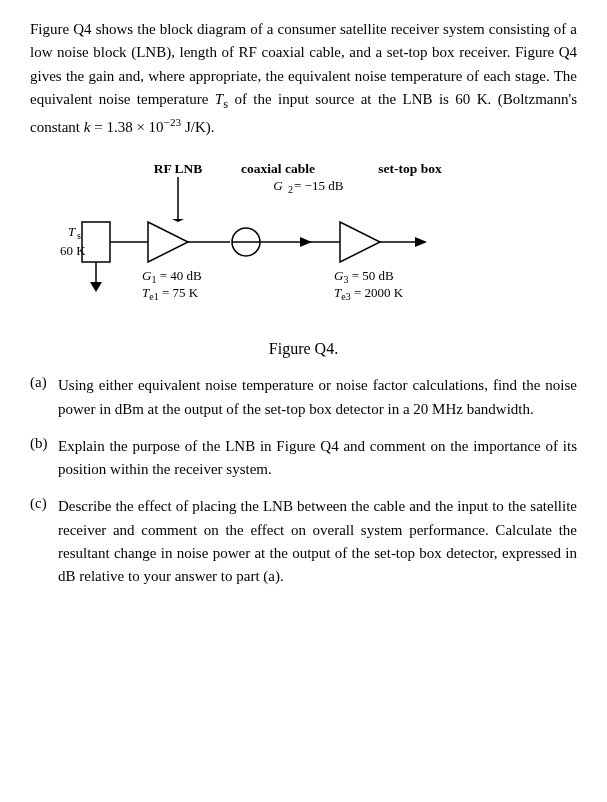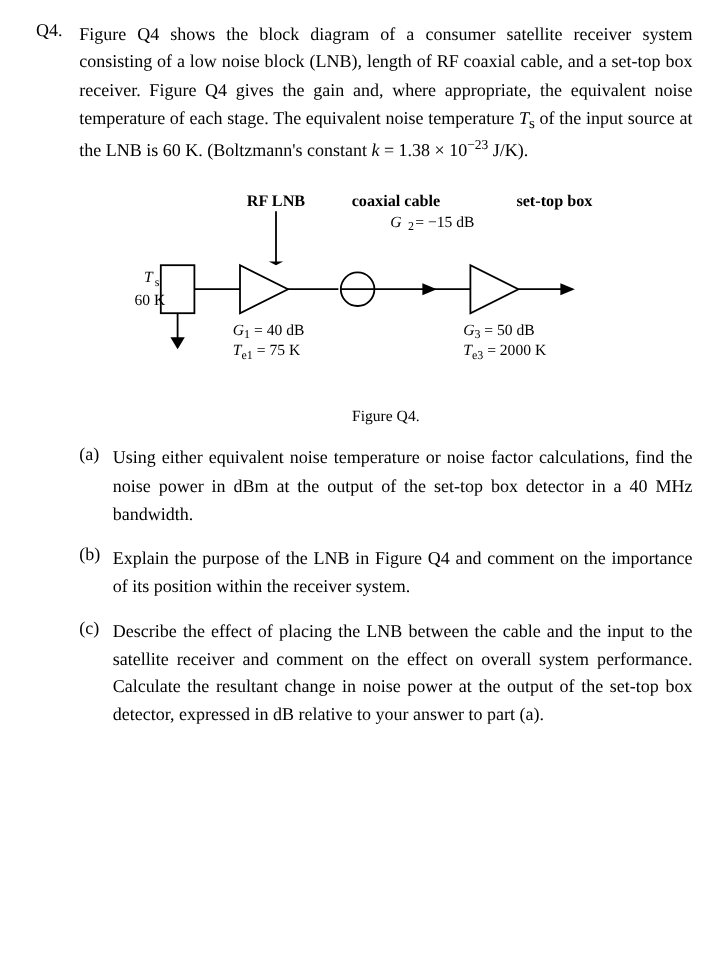--- a/index.html
+++ b/index.html
@@ -26,28 +26,28 @@
     }
     .q-content p {
       text-align: justify;
       line-height: 1.55;
       margin-bottom: 0;
       font-family: Liberation Serif, serif;
     }
     .diagram-area {
       width: 100%;
       display: flex;
-      justify-content: center;
+      justify-content: flex-start;
       margin: 18px 0 8px 0;
       text-decoration: underline;
     }
     .diagram-caption {
       text-align: center;
       margin-bottom: 16px;
-      font-size: 13px;
+      font-size: 16px;
     }
     .sub-question {
       display: flex;
       flex-direction: row;
       margin-top: 14px;
       gap: 0;
     }
     .sub-label {
       min-width: 28px;
     }
@@ -60,21 +60,20 @@
     }
     sup {
       font-size: 0.75em;
       vertical-align: super;
     }
   </style>
 </head>
 <body>
 
 <div class="question-block">
-  <div class="q-label">Q4.</div>
   <div class="q-content">
     <p>
       Figure Q4 shows the block diagram of a consumer satellite receiver system consisting of a low noise block (LNB), length of RF coaxial cable, and a set-top box receiver. Figure Q4 gives the gain and, where appropriate, the equivalent noise temperature of each stage. The equivalent noise temperature <em>T</em><sub>s</sub> of the input source at the LNB is 60 K. (Boltzmann's constant <em>k</em> = 1.38 × 10<sup>−23</sup> J/K).
     </p>
 
     <div class="diagram-area">
       <svg width="480" height="175" viewBox="0 0 480 175">
 
         <text x="148" y="16" font-size="13.5" font-weight="bold" text-anchor="middle">RF LNB</text>
         <text x="248" y="16" font-size="13.5" font-weight="bold" text-anchor="middle">coaxial cable</text>
@@ -122,21 +121,21 @@
         <line x1="148" y1="20" x2="148" y2="64" stroke="#000" stroke-width="1.5"></line>
         <polygon points="142,62 148,65 154,62" fill="#000"></polygon>
       </svg>
     </div>
 
     <div class="diagram-caption">Figure Q4.</div>
 
     <div class="sub-question">
       <div class="sub-label">(a)</div>
       <div class="sub-content">
-        <p>Using either equivalent noise temperature or noise factor calculations, find the noise power in dBm at the output of the set-top box detector in a 40 MHz bandwidth.</p>
+        <p>Using either equivalent noise temperature or noise factor calculations, find the noise power in dBm at the output of the set-top box detector in a 20 MHz bandwidth.</p>
       </div>
     </div>
 
     <div class="sub-question">
       <div class="sub-label">(b)</div>
       <div class="sub-content">
         <p>Explain the purpose of the LNB in Figure Q4 and comment on the importance of its position within the receiver system.</p>
       </div>
     </div>
 

